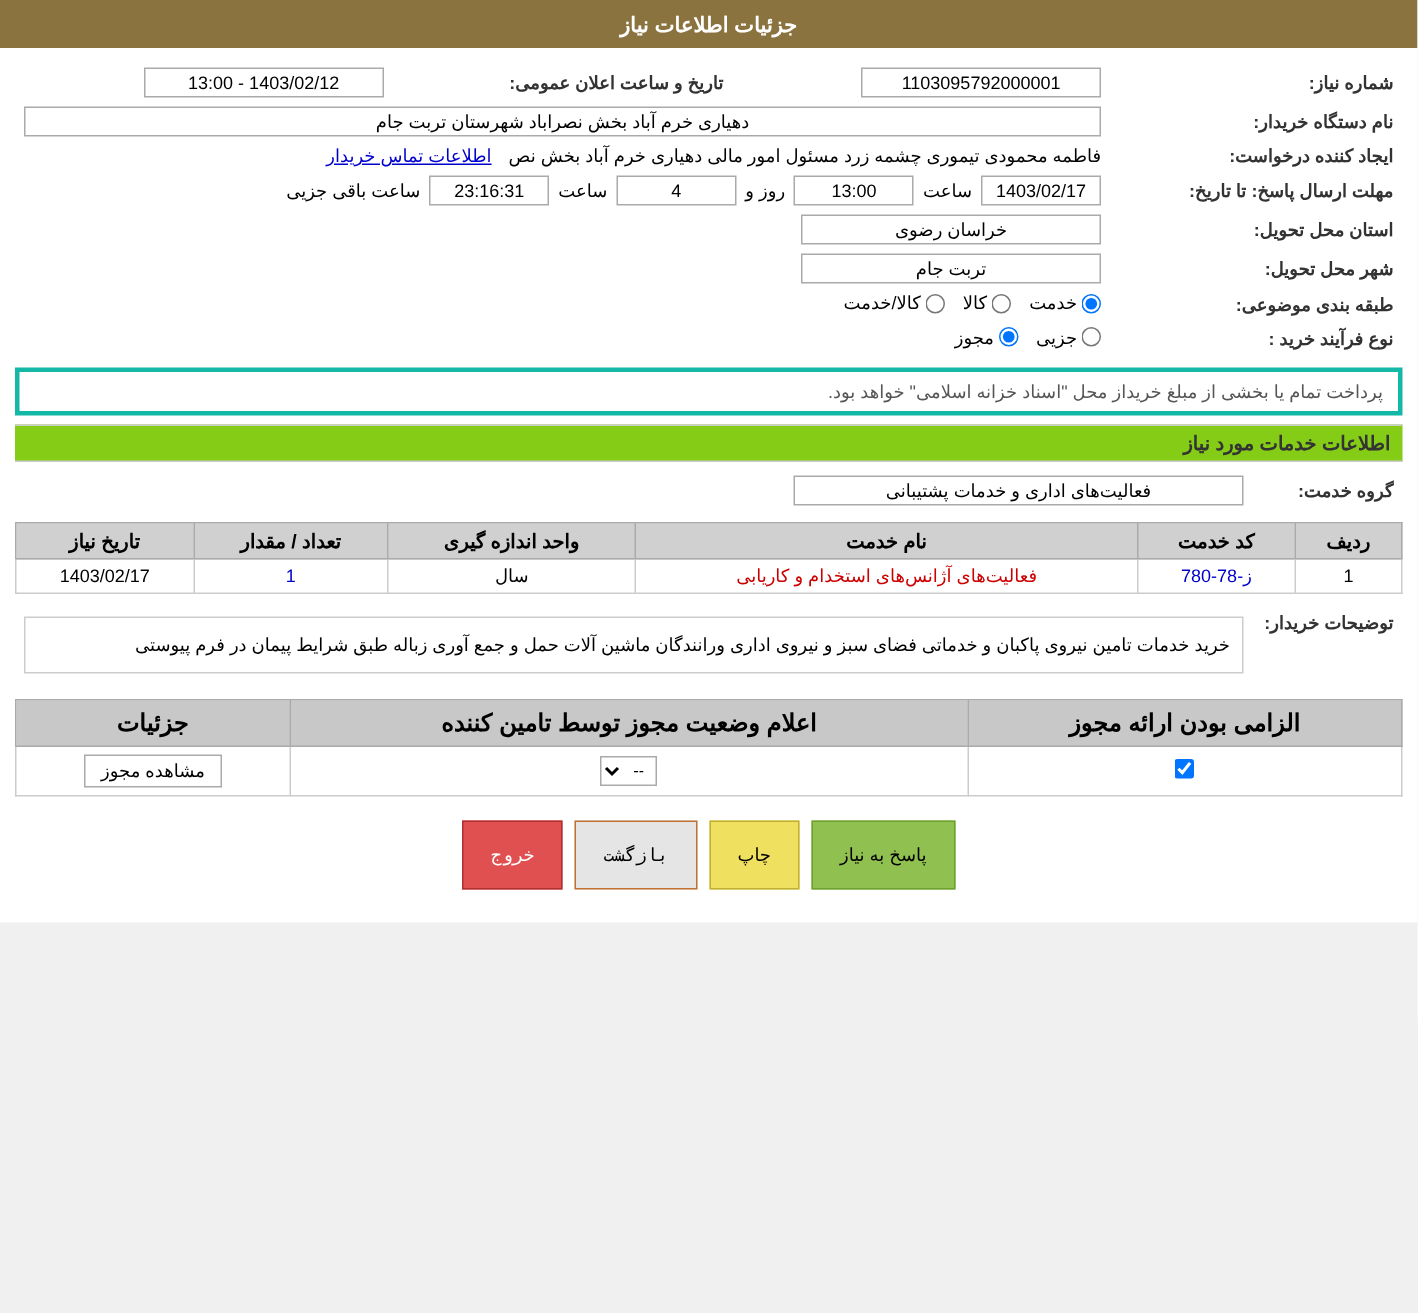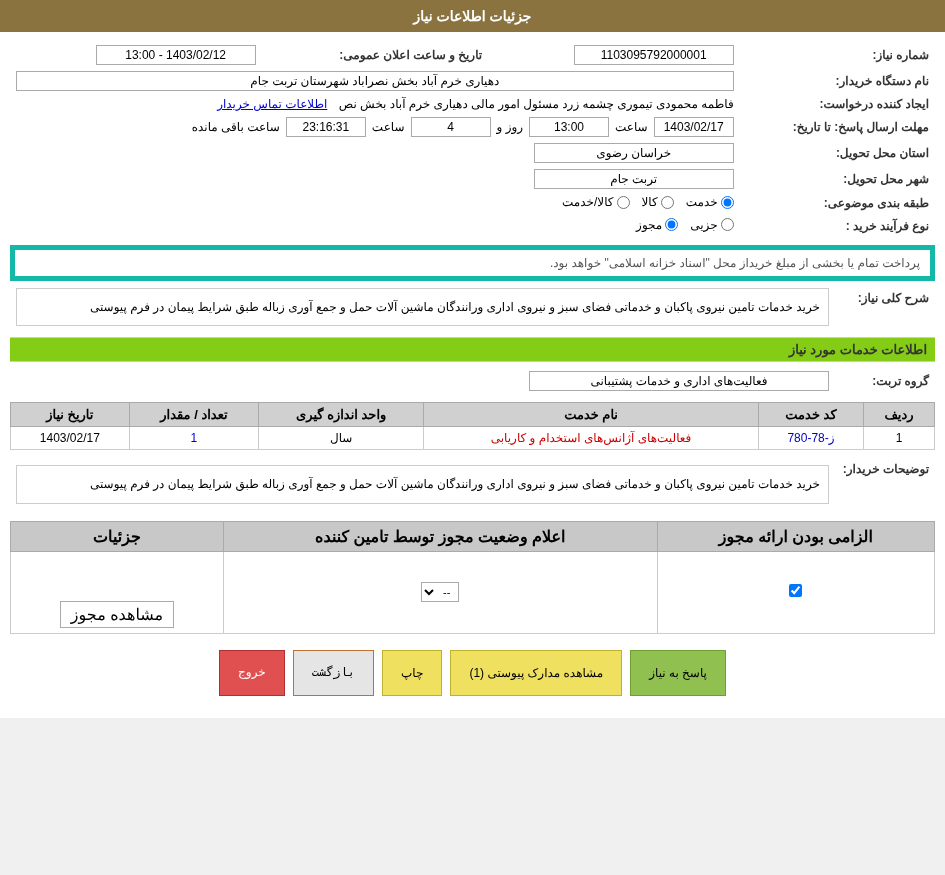--- a/index.html
+++ b/index.html
@@ -73,21 +73,21 @@
       display: inline-flex;
       gap: 12px;
       align-items: center;
     }
     .radio-item {
       display: inline-flex;
       align-items: center;
       gap: 3px;
     }
     .notice-box {
-      border: 5px solid #14b8a6;
+      border: 3px solid #14b8a6;
       padding: 6px 10px;
       background: #fff;
       text-align: right;
       margin: 4px 0;
       font-size: 12px;
       color: #555;
     }
     .sharh-box {
       border: 1px solid #ccc;
       padding: 8px;
@@ -162,22 +162,21 @@
       text-align: center;
       font-size: 12px;
       background: #fff;
     }
     .btn-view {
       background: #fff;
       border: 1px solid #aaa;
       padding: 3px 10px;
       cursor: pointer;
       font-family: Tahoma, Arial, sans-serif;
-      font-size: 16px;
-      margin-top: 44px;
+      font-size: 12px;
     }
     .select-box {
       border: 1px solid #aaa;
       padding: 2px 4px;
       font-size: 11px;
       background: #fff;
     }
     .footer-buttons {
       display: flex;
       justify-content: center;
@@ -209,21 +208,21 @@
       cursor: pointer;
       font-family: Liberation Mono, monospace;
       font-size: 12px;
       color: #000;
     }
     .btn-red {
       background: #e05050;
       border: 1px solid #b03030;
       padding: 5px 18px;
       cursor: pointer;
-      font-family: Liberation Serif, serif;
+      font-family: Liberation Mono, monospace;
       font-size: 12px;
       color: #fff;
     }
     .inline-row {
       display: flex;
       align-items: center;
       gap: 6px;
     }
     .checkbox-cell {
       text-align: center;
@@ -271,21 +270,21 @@
         </td>
         <td class="value-cell" colspan="3">
           <div class="inline-row">
             <span class="input-box">1403/02/17</span>
             <span>ساعت</span>
             <span class="input-box">13:00</span>
             <span>روز و</span>
             <span class="input-box" style="width:40px;">4</span>
             <span>ساعت</span>
             <span class="input-box" style="min-width:80px;">23:16:31</span>
-            <span>ساعت باقی مانده</span>
+            <span>ساعت باقی جزیی</span>
           </div>
         </td>
       </tr>
       <tr>
         <td class="label-cell">استان محل تحویل:</td>
         <td class="value-cell" colspan="3">
           <span class="input-box" style="min-width:200px;">خراسان رضوی</span>
         </td>
       </tr>
       <tr>
@@ -326,37 +325,27 @@
                   <span>مجوز</span>
             </div>
           </div>
         </td>
       </tr>
     </tbody>
       </table>
 
     <div class="notice-box">پرداخت تمام يا بخشی از مبلغ خريداز محل "اسناد خزانه اسلامی" خواهد بود.</div>
 
+
+    <div class="section-title">اطلاعات خدمات مورد نیاز</div>
+
     <table class="info-table">
       <tbody>
           <tr>
-        <td class="label-cell" style="vertical-align:top;padding-top:6px;width:100px;">شرح کلی نیاز:</td>
-        <td>
-          <div class="sharh-box">خريد خدمات تامين نيروی پاکبان و خدماتی فضای سبز و نيروی اداری ورانندگان ماشين آلات حمل و جمع آوری زباله طبق شرايط پيمان در فرم پيوستی</div>
-        </td>
-      </tr>
-    </tbody>
-      </table>
-
-    <div class="section-title">اطلاعات خدمات مورد نیاز</div>
-
-    <table class="info-table">
-      <tbody>
-          <tr>
-        <td class="label-cell" style="width:100px;">گروه تربت:</td>
+        <td class="label-cell" style="width:100px;">گروه خدمت:</td>
         <td>
           <span class="input-box" style="min-width:300px;">فعالیت‌های اداری و خدمات پشتیبانی</span>
         </td>
       </tr>
     </tbody>
       </table>
 
     <table class="data-table">
       <thead>
         <tr>
@@ -412,19 +401,18 @@
           </td>
           <td>
             <button class="btn-view">مشاهده مجوز</button>
           </td>
         </tr>
       </tbody>
     </table>
 
     <div class="footer-buttons">
       <button class="btn-green">پاسخ به نیاز</button>
-      <button class="btn-yellow">مشاهده مدارک پیوستی (1)</button>
       <button class="btn-yellow">چاپ</button>
       <button class="btn-orange">بازگشت</button>
       <button class="btn-red">خروج</button>
     </div>
   </div>
 </div>
 
 </body></html>

